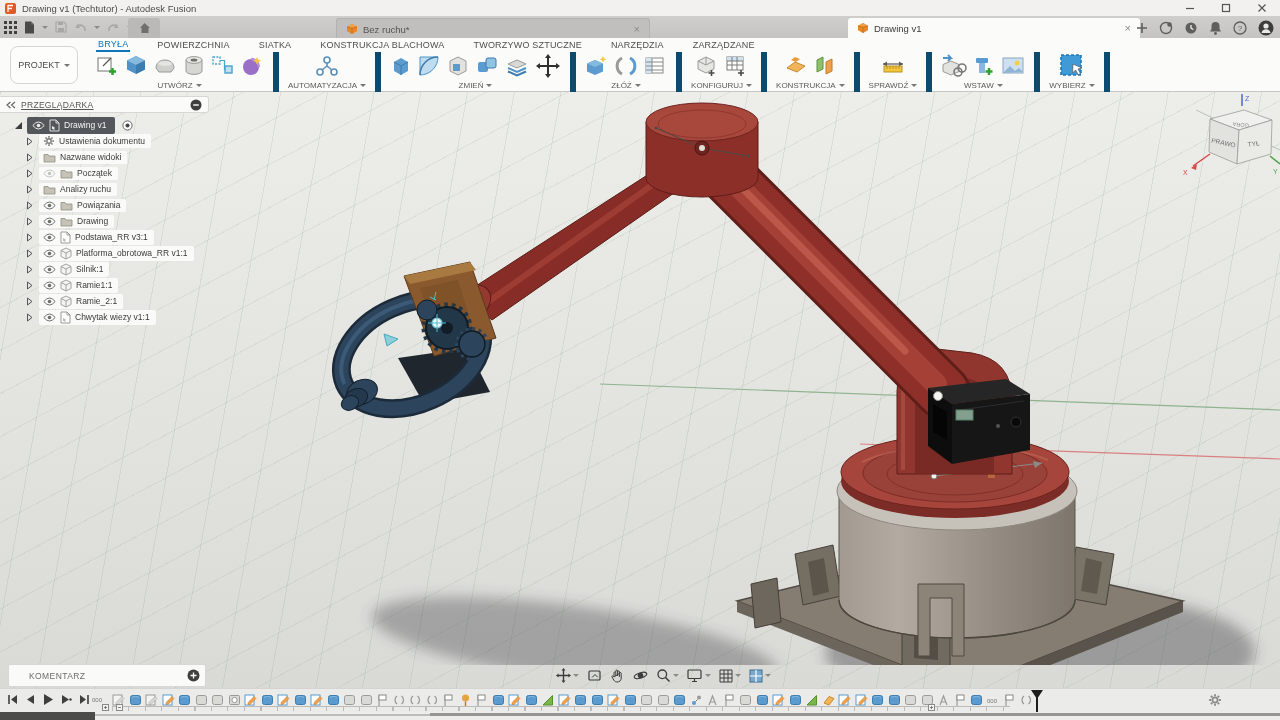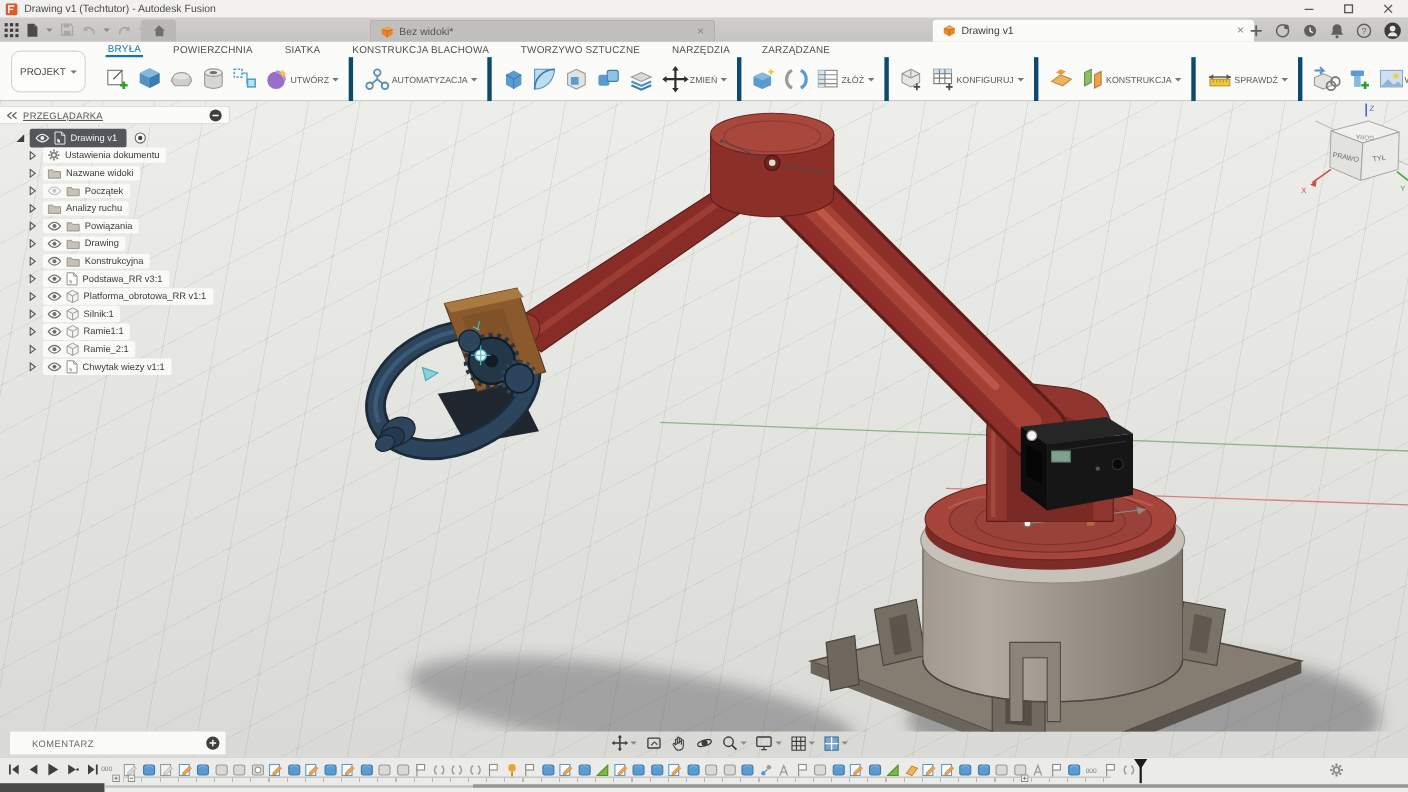--- a/index.html
+++ b/index.html
@@ -36,22 +36,22 @@
   
   .rb{left:0;top:38px;width:1280px;height:54px;background:#fbfbfa;border-bottom:1px solid #c7c6c5;box-sizing:border-box;}
   .projekt{left:10px;top:8px;width:66px;height:36px;background:#fdfdfc;border:1px solid #d6d5d4;border-radius:8px;
     display:flex;align-items:center;justify-content:center;gap:4px;font-size:9px;color:#4a4a48;
     font-family:"Liberation Sans",sans-serif;}
   .crt{width:0;height:0;border:3px solid transparent;border-top-color:#777;margin-top:3px;}
   .rtabs{left:96px;top:0;height:14px;display:flex;gap:25px;align-items:center;}
   .rtab{font-size:9px;color:#4f4f4d;padding:1px 2px 1px 2px;letter-spacing:.2px;cursor:default;}
   .rtab.act{color:#0d76b8;border-bottom:2px solid #0d76b8;}
   .rgroups{left:86px;top:14px;height:40px;display:flex;}
-  .rgrp{display:flex;align-items:center;justify-content:flex-start;
-    padding:0 9px;border-right:4px solid #0c4a6e;}
+  .rgrp{display:flex;flex-direction:column;align-items:center;justify-content:flex-start;
+    padding:0 9px;border-right:6px solid #0c4a6e;}
   .rics{height:28px;display:flex;align-items:center;gap:5px;}
   .ribtn{display:flex;align-items:center;}
   .rlbl{font-size:8px;color:#5a5a58;margin-top:1px;display:flex;align-items:center;gap:3px;white-space:nowrap;}
 
   
   .vp{left:0;top:92px;width:1280px;height:628px;
     background:
       repeating-linear-gradient(100deg, rgba(120,160,120,.17) 0 1px, transparent 1px 46px),
       repeating-linear-gradient(152deg, rgba(120,160,120,.14) 0 1px, transparent 1px 38px),
       linear-gradient(180deg,#ededea,#e2e2df 55%,#d8d8d5);}
@@ -187,21 +187,21 @@
     </div>
     <div>
         <div class="dtab">
           <span class="tic">
             <svg width="12" height="12">
               <path d="M6 1l5 2.8v4.4L6 11 1 8.2V3.8z" fill="#e8872a"></path>
               <path d="M6 1l5 2.8-5 1.4-5-1.4z" fill="#f2a148"></path>
               <path d="M6 5.2V11M6 5.2l5-1.4M6 5.2L1 3.8" stroke="#c46a1a" fill="none" stroke-width=".8"></path>
             </svg>
           </span>
-          <span class="tlb">Bez widoki*</span>
+          <span class="tlb">Bez ruchu*</span>
           <span class="tx">×</span>
         </div>
         <div class="dtab act">
           <span class="tic">
             <svg width="12" height="12">
               <path d="M6 1l5 2.8v4.4L6 11 1 8.2V3.8z" fill="#e8872a"></path>
               <path d="M6 1l5 2.8-5 1.4-5-1.4z" fill="#f2a148"></path>
               <path d="M6 5.2V11M6 5.2l5-1.4M6 5.2L1 3.8" stroke="#c46a1a" fill="none" stroke-width=".8"></path>
             </svg>
           </span>
@@ -816,41 +816,20 @@
             </svg>
           </span>
           <span class="pill">
             <span class="t-eye">
               <svg width="13" height="9" viewBox="0 0 13 9">
                 <path d="M.8 4.5Q6.5-2.5 12.2 4.5 6.5 11.5 .8 4.5Z" fill="none" stroke="currentColor" stroke-width="1"></path>
                 <circle cx="6.5" cy="4.5" r="1.8" fill="currentColor"></circle>
               </svg>
             </span>
             <span class="ticn">
-              <svg width="13" height="11">
-                <path d="M1 2.5h4l1 1.5h6v6H1z" fill="#c7c2b6" stroke="#938d80" stroke-width=".8"></path>
-              </svg>
-            </span>
-            <span>Konstrukcyjna</span>
-          </span>
-        </div>
-        <div class="trow">
-          <span class="texp">
-            <svg width="7" height="9">
-              <path d="M1.5 1l4.5 3.5L1.5 8z" fill="none" stroke="#555" stroke-width="1"></path>
-            </svg>
-          </span>
-          <span class="pill">
-            <span class="t-eye">
-              <svg width="13" height="9" viewBox="0 0 13 9">
-                <path d="M.8 4.5Q6.5-2.5 12.2 4.5 6.5 11.5 .8 4.5Z" fill="none" stroke="currentColor" stroke-width="1"></path>
-                <circle cx="6.5" cy="4.5" r="1.8" fill="currentColor"></circle>
-              </svg>
-            </span>
-            <span class="ticn">
               <svg width="11" height="13" viewBox="0 0 11 13">
                 <path d="M1 1h6l3 3v8H1z" fill="#fff" stroke="#8f8f8c" stroke-width=".9"></path>
                 <path d="M7 1v3h3" fill="none" stroke="#8f8f8c" stroke-width=".9"></path>
                 <path d="M3 7l2.5 1.2V11L3 9.8z" fill="#b9b9b6"></path>
               </svg>
             </span>
             <span>Podstawa_RR v3:1</span>
           </span>
         </div>
         <div class="trow">

